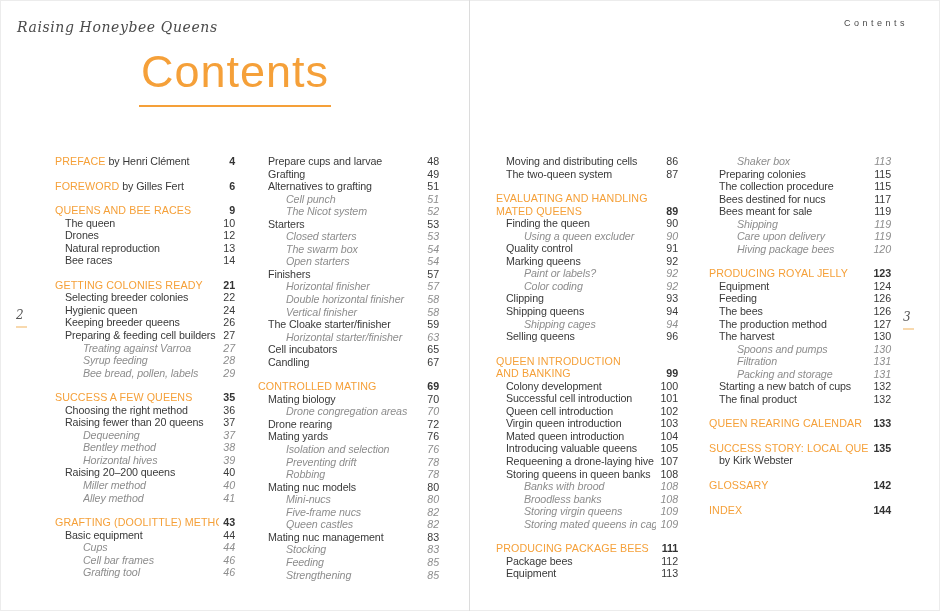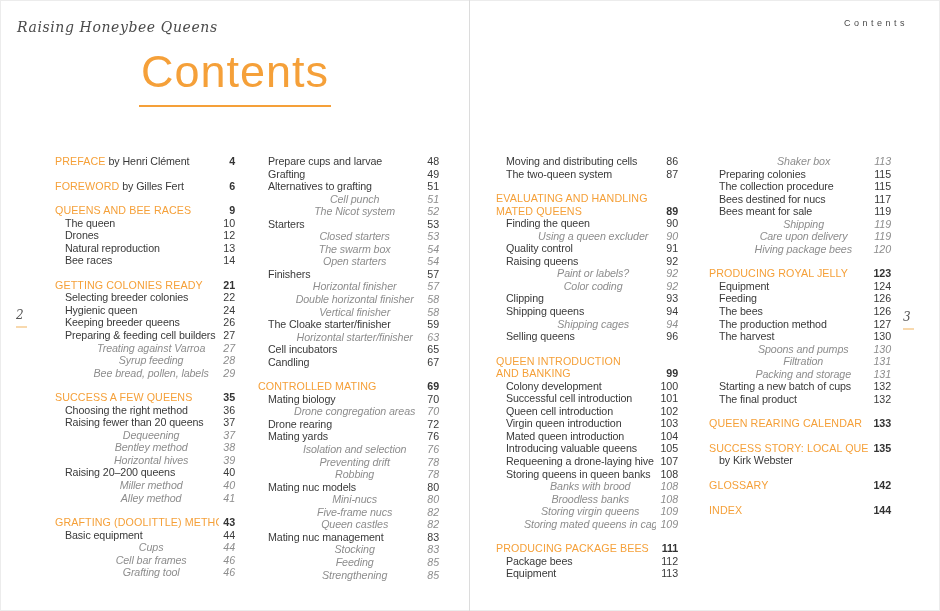--- a/index.html
+++ b/index.html
@@ -65,21 +65,21 @@
     display:flex;justify-content:space-between;align-items:baseline;
     font-size:10.7px;line-height:12.55px;color:var(--text);
     letter-spacing:-0.1px;
   }
   .row .label{flex:1;min-width:0;white-space:nowrap;overflow:hidden;}
   .row .page{flex:none;padding-left:4px;}
   .row.chapter .label{color:var(--accent);letter-spacing:0.1px;}
   .row.chapter .page{font-weight:bold;color:#333;}
   .row.chapter .extra{color:var(--text);letter-spacing:-0.1px;}
   .row.section{padding-left:10px;align-items:center;}
-  .row.sub{padding-left:28px;text-align:center;}
+  .row.sub{padding-left:28px;}
   .row.sub .label,.row.sub .page{font-style:italic;color:var(--muted);}
   .row.byline{padding-left:10px;}
   .row.gap{height:12px;}
 </style>
 </head>
 <body>
 
 <div class="book-title">Raising Honeybee Queens</div>
 <div class="running-head">Contents</div>
 
@@ -374,21 +374,21 @@
     </div>
     <div class="row sub">
       <span class="label">Using a queen excluder</span>
       <span class="page">90</span>
     </div>
     <div class="row section">
       <span class="label">Quality control</span>
       <span class="page">91</span>
     </div>
     <div class="row section">
-      <span class="label">Raising queens</span>
+      <span class="label">Marking queens</span>
       <span class="page">92</span>
     </div>
     <div class="row sub">
       <span class="label">Paint or labels?</span>
       <span class="page">92</span>
     </div>
     <div class="row sub">
       <span class="label">Color coding</span>
       <span class="page">92</span>
     </div>

